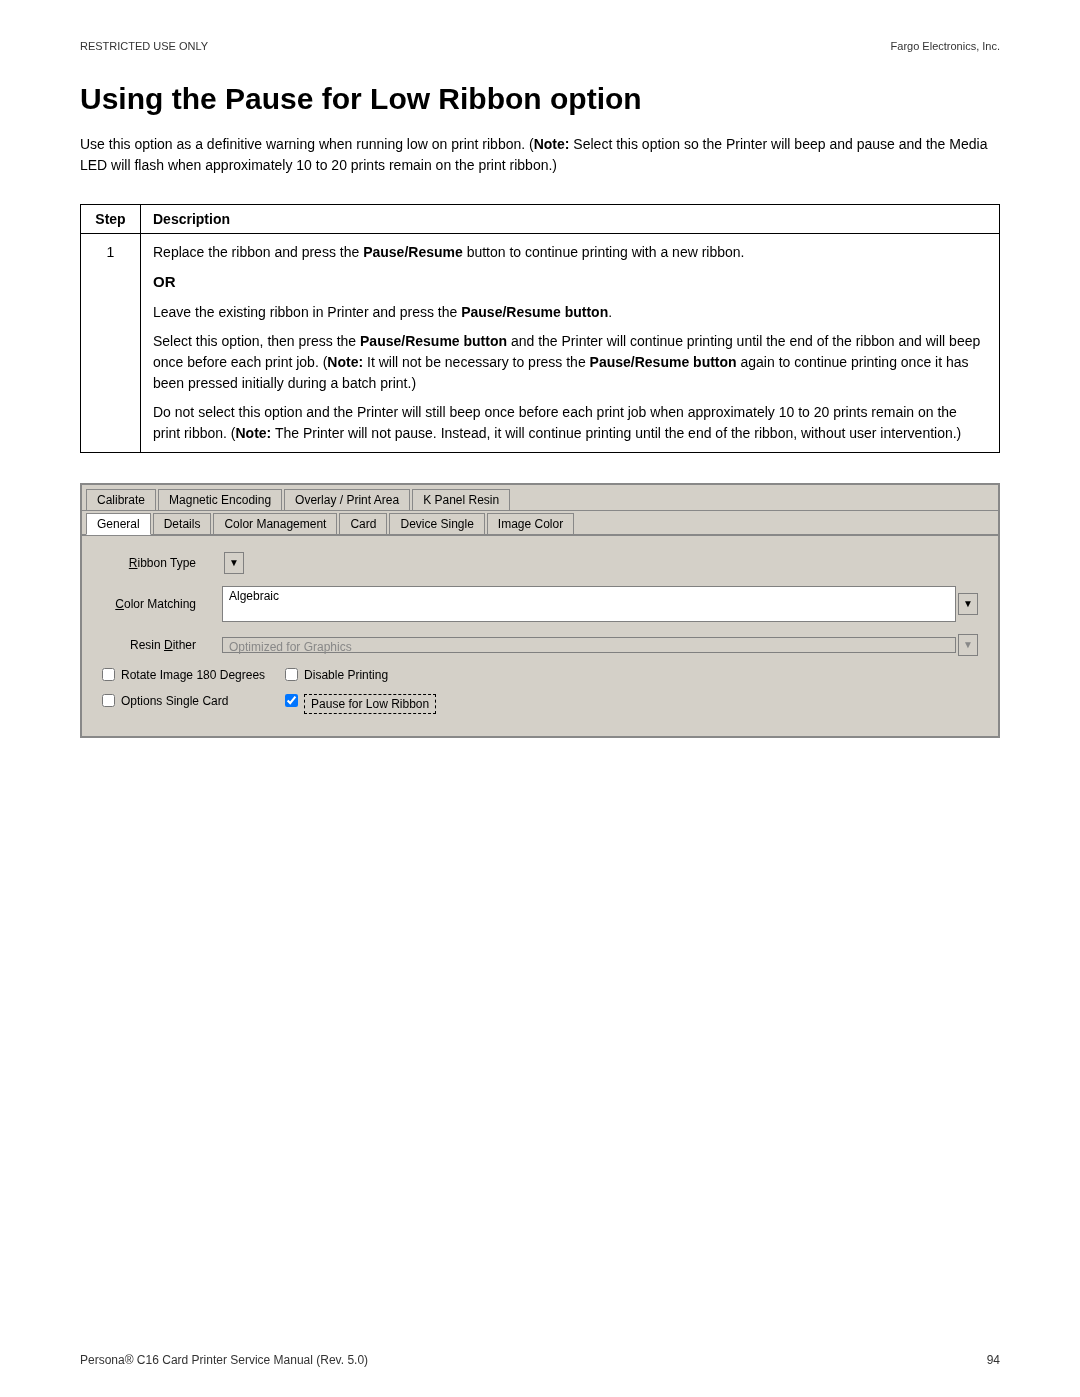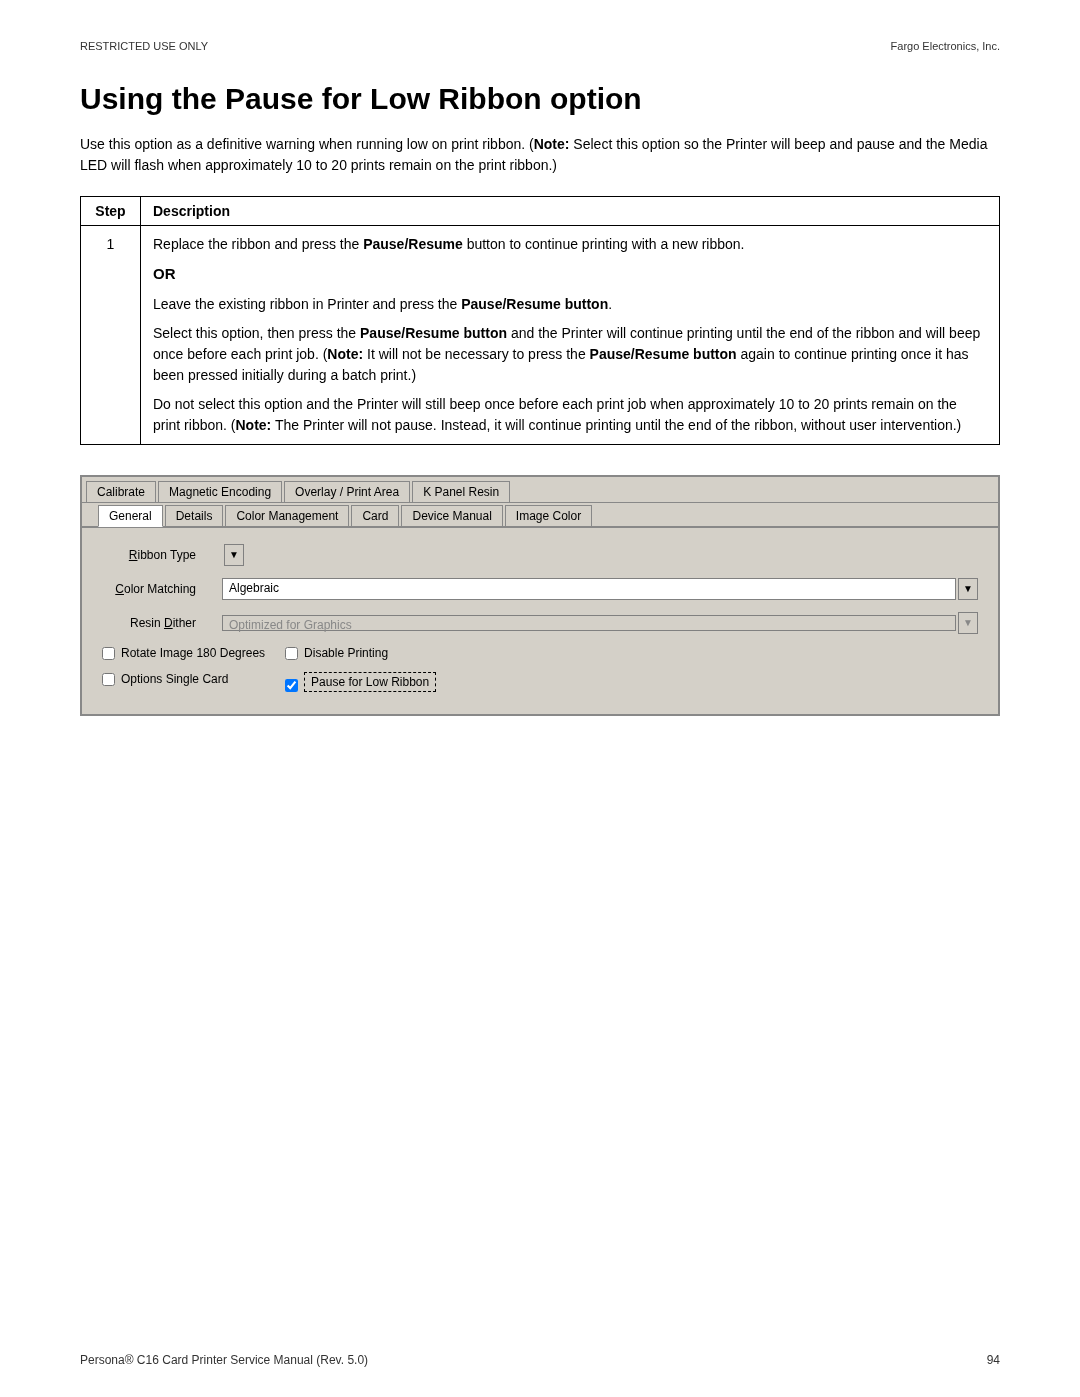--- a/index.html
+++ b/index.html
@@ -26,21 +26,21 @@
       color: #333;
     }
     .page-title {
       font-size: 30px;
       font-weight: bold;
       margin-bottom: 18px;
     }
     .intro-text {
       font-size: 14px;
       line-height: 1.5;
-      margin-bottom: 20px;
+      margin-bottom: 28px;
     }
     .intro-text b { font-weight: bold; }
 
     
     .step-table {
       width: 100%;
       border-collapse: collapse;
       margin-bottom: 30px;
       font-size: 14px;
     }
@@ -99,21 +99,21 @@
       border-bottom: 1px solid #fff;
       margin-bottom: -1px;
       z-index: 2;
       position: relative;
     }
     .dialog-tabs-row2 {
       display: flex;
       flex-wrap: wrap;
       background: #d4d0c8;
       border-bottom: 2px solid #888;
-      padding: 0 16px;
+      padding: 0 4px;
     }
     .dialog-tabs-row2 .dialog-tab {
       margin-top: 2px;
     }
     .dialog-content {
       background: #d4d0c8;
       padding: 16px 20px;
     }
     .form-row {
       display: flex;
@@ -164,34 +164,34 @@
       cursor: pointer;
       font-size: 10px;
       margin-left: 2px;
     }
     .text-dropdown {
       border: 1px solid #808080;
       background: #fff;
       padding: 2px 6px;
       font-size: 12px;
       flex: 1;
-      height: 22px;
+      height: 36px;
     }
     .text-dropdown-disabled {
       border: 1px solid #808080;
       background: #d4d0c8;
       padding: 2px 6px;
       font-size: 12px;
       flex: 1;
       height: 16px;
       color: #888;
     }
     .checkbox-row {
       display: flex;
-      align-items: flex-end;
+      align-items: flex-start;
       margin-bottom: 6px;
       font-size: 12px;
     }
     .checkbox-row input[type=checkbox] {
       margin-right: 6px;
     }
     .checkboxes-section {
       margin-top: 10px;
       display: flex;
       gap: 20px;
@@ -264,21 +264,21 @@
       <div class="dialog-tab">Magnetic Encoding</div>
       <div class="dialog-tab">Overlay / Print Area</div>
       <div class="dialog-tab">K Panel Resin</div>
     </div>
 
     <div class="dialog-tabs-row2">
       <div class="dialog-tab active">General</div>
       <div class="dialog-tab">Details</div>
       <div class="dialog-tab">Color Management</div>
       <div class="dialog-tab">Card</div>
-      <div class="dialog-tab">Device Manual</div>
+      <div class="dialog-tab">Device Single</div>
       <div class="dialog-tab">Image Color</div>
     </div>
 
     <div class="dialog-content">
 
       <div class="form-row">
         <div class="form-label">
           <span class="underline-char">R</span>ibbon Type
         </div>
         <div class="form-control">

